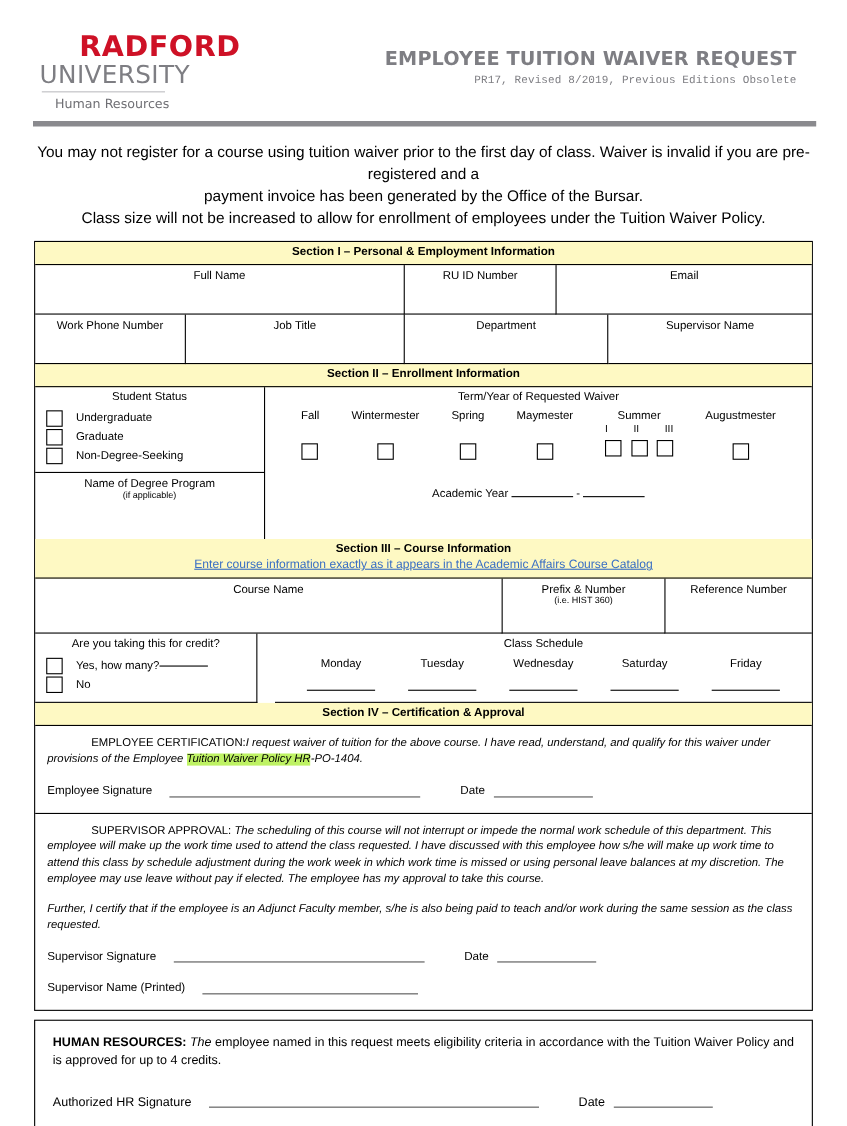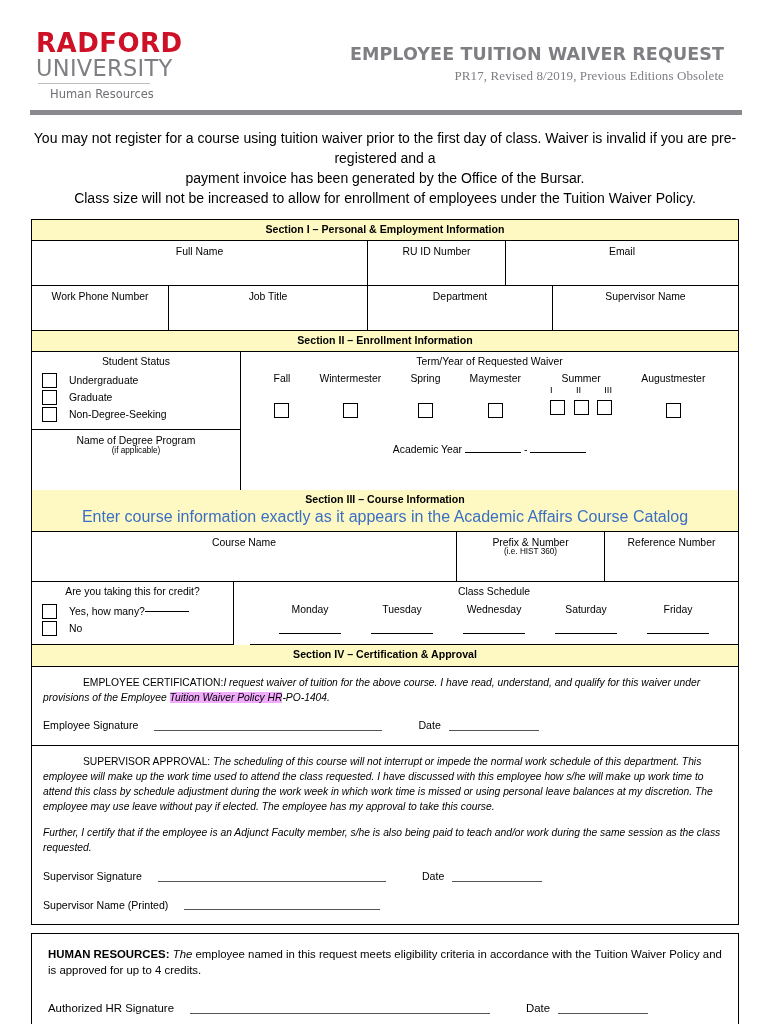--- a/index.html
+++ b/index.html
@@ -18,20 +18,21 @@
   
   .header { display: flex; align-items: flex-start; padding: 30px 30px 0 36px; }
   .logo-block { width: 300px; }
   .logo-radford {
     font-family: "DejaVu Sans", sans-serif;
     font-size: 26px;
     font-weight: bold;
     letter-spacing: 0.5px;
     color: #CE1126;
     line-height: 1.02;
+    margin-left: 36px;
   }
   .logo-university {
     font-family: "DejaVu Sans", sans-serif;
     font-size: 22.5px;
     font-weight: normal;
     letter-spacing: 0.3px;
     color: #7E7E83;
     line-height: 1.05;
   }
   .logo-rule {
@@ -45,22 +46,22 @@
   }
   .title-block { flex: 1; text-align: right; padding-top: 14px; padding-right: 16px;}
   .doc-title {
     font-family: "DejaVu Sans", sans-serif;
     font-size: 17.5px;
     font-weight: bold;
     color: #7E7E83;
     letter-spacing: 0.1px;
   }
   .doc-sub {
-    font-family: Liberation Serif, serif;
-    font-size: 13px;
+    font-family: Liberation Mono, monospace;
+    font-size: 10px;
     color: #7E7E83;
     margin-top: 4px;
     letter-spacing: 0.1px;
   }
   .header-rule {
     height: 5px;
     background: #8A8A8E;
     margin: 9px 28px 0 30px;
   }
 
@@ -85,21 +86,22 @@
     text-align: center;
     font-size: 10.6px;
     font-weight: bold;
     padding: 3px 0 4px 0;
     line-height: 1.25;
   }
   .sect-head .link {
     display: block;
     font-weight: normal;
     color: #3a6fc4;
-    font-size: 16px;
+    text-decoration: underline;
+    font-size: 11px;
     padding-top: 1px;
   }
   .row { display: flex; }
   .cell {
     border-right: 1px solid #000;
     border-bottom: 1px solid #000;
     text-align: center;
     font-size: 10.4px;
     padding-top: 5px;
     position: relative;
@@ -178,21 +180,21 @@
   .cert-block {
     border-bottom: 1px solid #000;
     padding: 9px 11px 11px 11px;
     font-size: 10.3px;
     line-height: 1.45;
   }
   .cert-block.last { border-bottom: none; }
   .b { font-weight: normal; padding-left: 40px; }
   .i { font-style: italic; }
   .bi { font-weight: bold; }
-  .hl { background: #f0abfc; }
+  .hl { background: #bef264; }
   .sig-line { display: flex; align-items: flex-end; margin-top: 13px; font-size: 10.6px; }
   .ul-long { border-bottom: 1px solid #555; width: 228px; margin: 0 0 3px 16px; height: 1px; }
   .ul-med { border-bottom: 1px solid #555; width: 196px; margin: 0 0 3px 16px; height: 1px; }
   .ul-date { border-bottom: 1px solid #555; width: 90px; margin: 0 0 3px 8px; height: 1px; }
   .ul-hr { border-bottom: 1px solid #555; width: 300px; margin: 0 0 3px 16px; height: 1px; }
   .spacer-l { margin-left: 36px; }
 
   .hr-box {
     border: 1px solid #000;
     margin: 8px 31px 0 31px;

